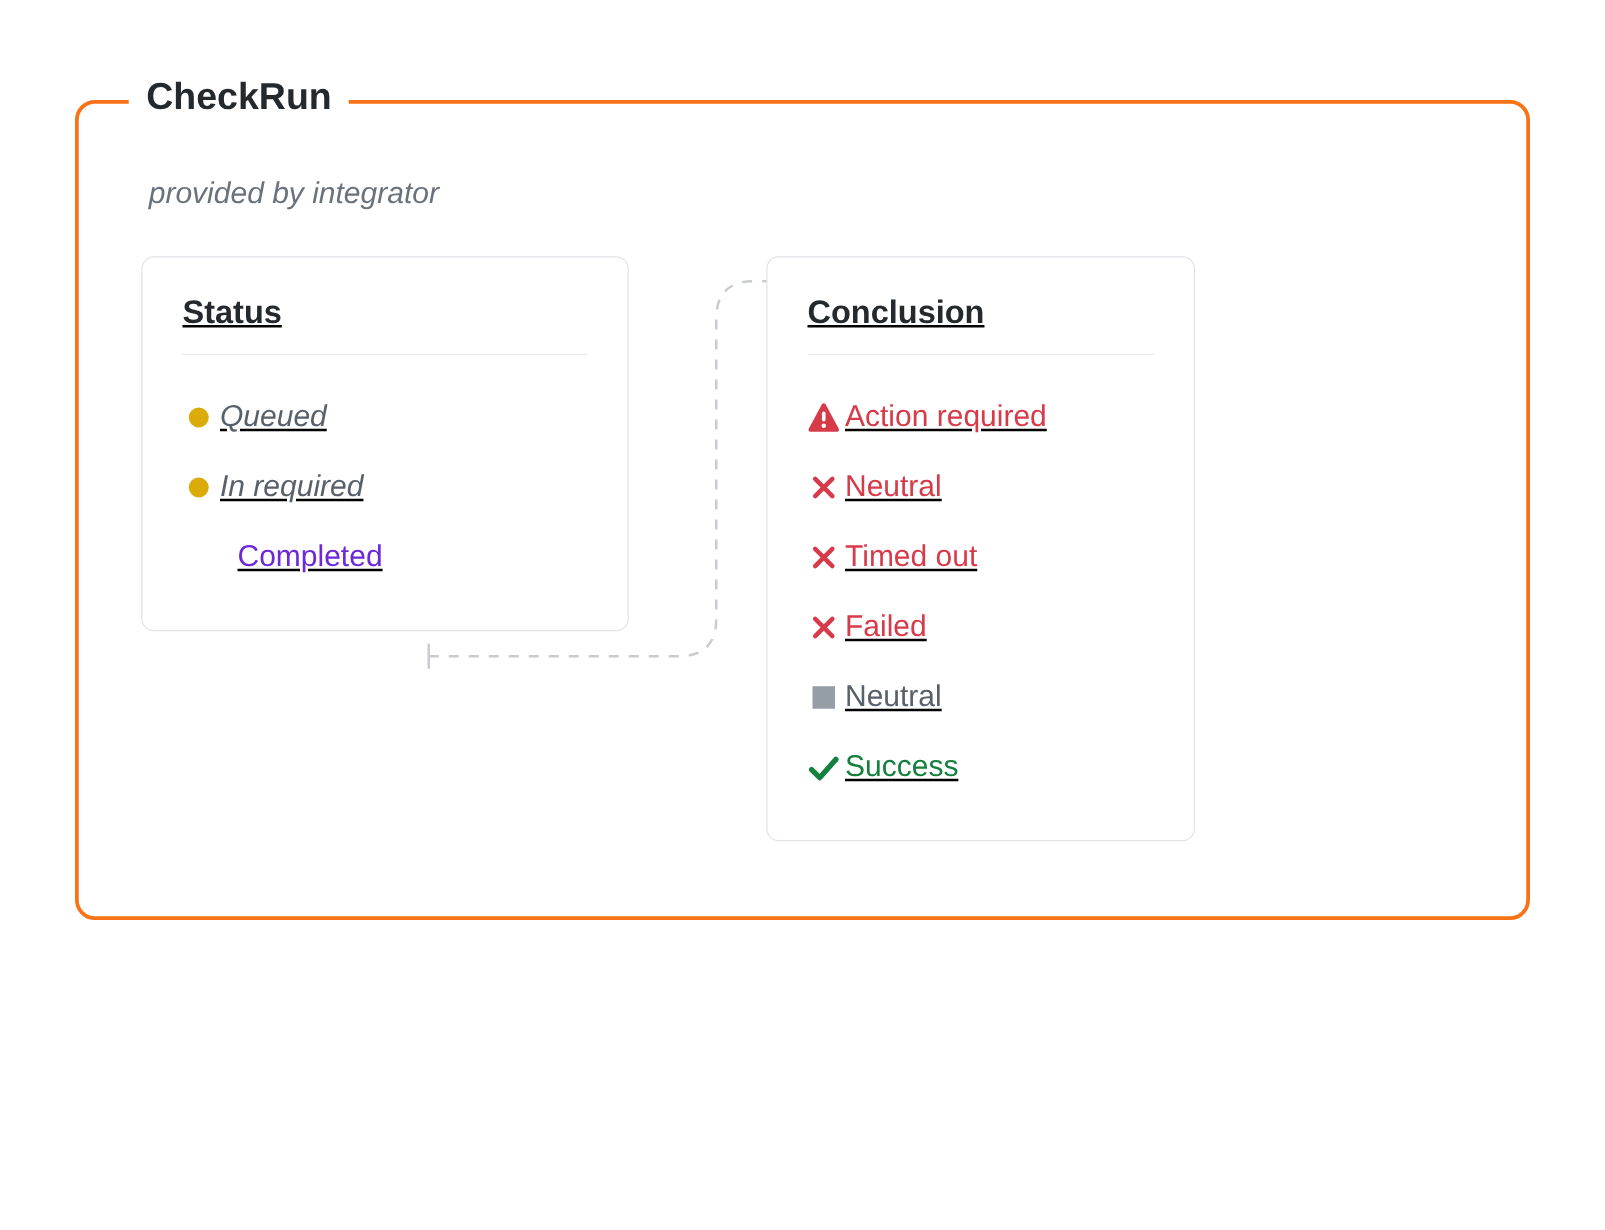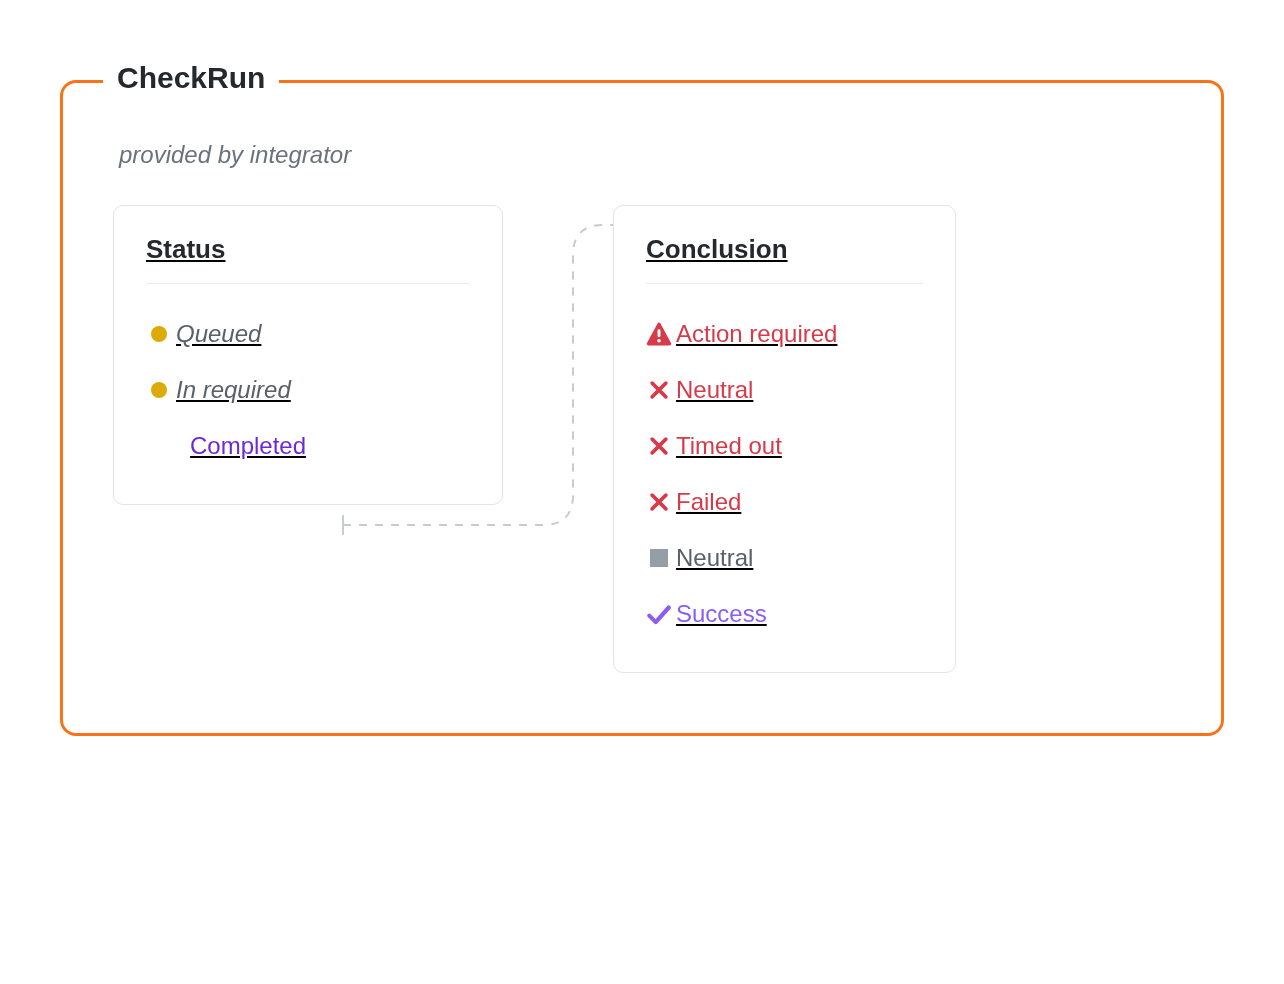--- a/index.html
+++ b/index.html
@@ -76,21 +76,21 @@
   }
   .dot {
     width: 16px; height: 16px; border-radius: 50%;
     background: #dbab09;
   }
   .status-label-italic { font-style: italic; color: #586069; }
   .status-label-plain { color: #6d28d9; margin-left: 44px; position: relative; }
 
   .concl-red { color: #d73a49; }
   .concl-grey { color: #586069; }
-  .concl-green { color: #8b5cf6; }
+  .concl-green { color: #15803d; }
 
   .square {
     width: 18px; height: 18px; background: #959da5;
   }
 
   svg.connector {
     position: absolute;
     top: 0;
     left: 0;
     pointer-events: none;

